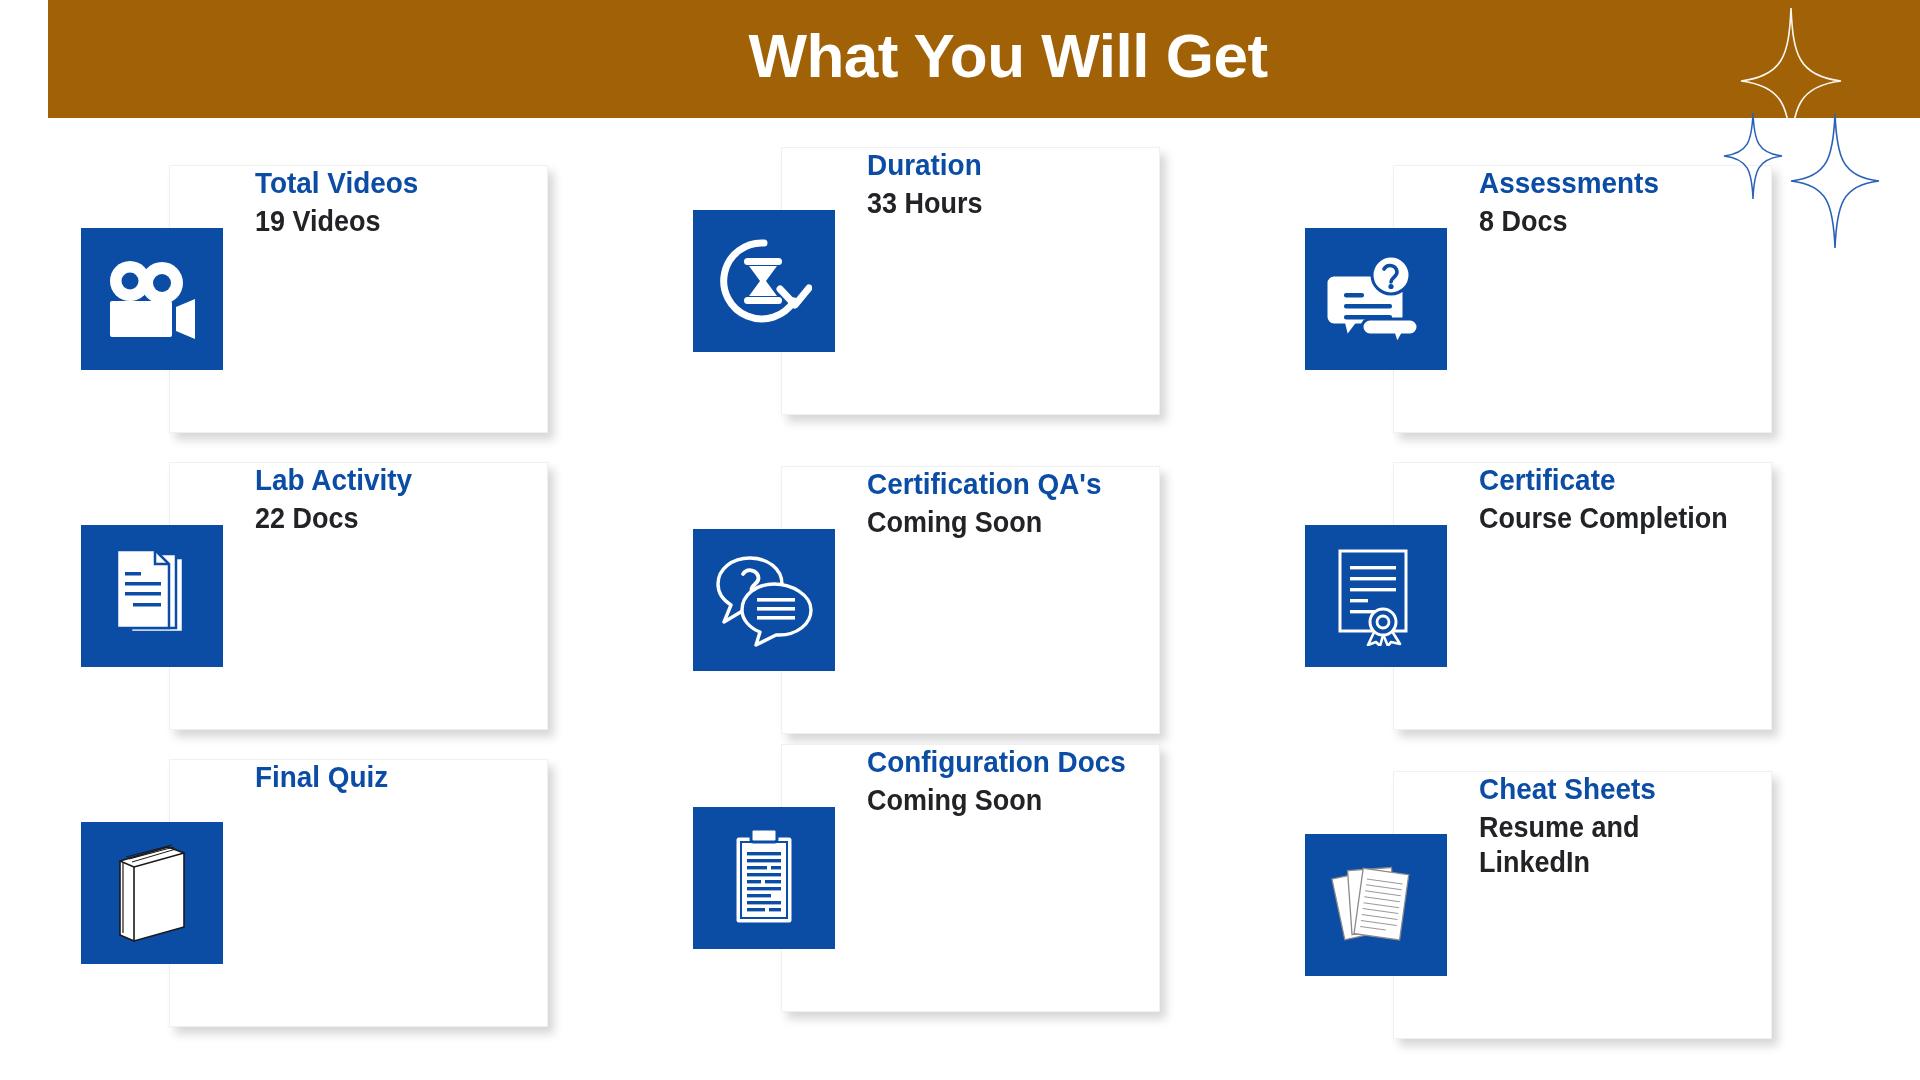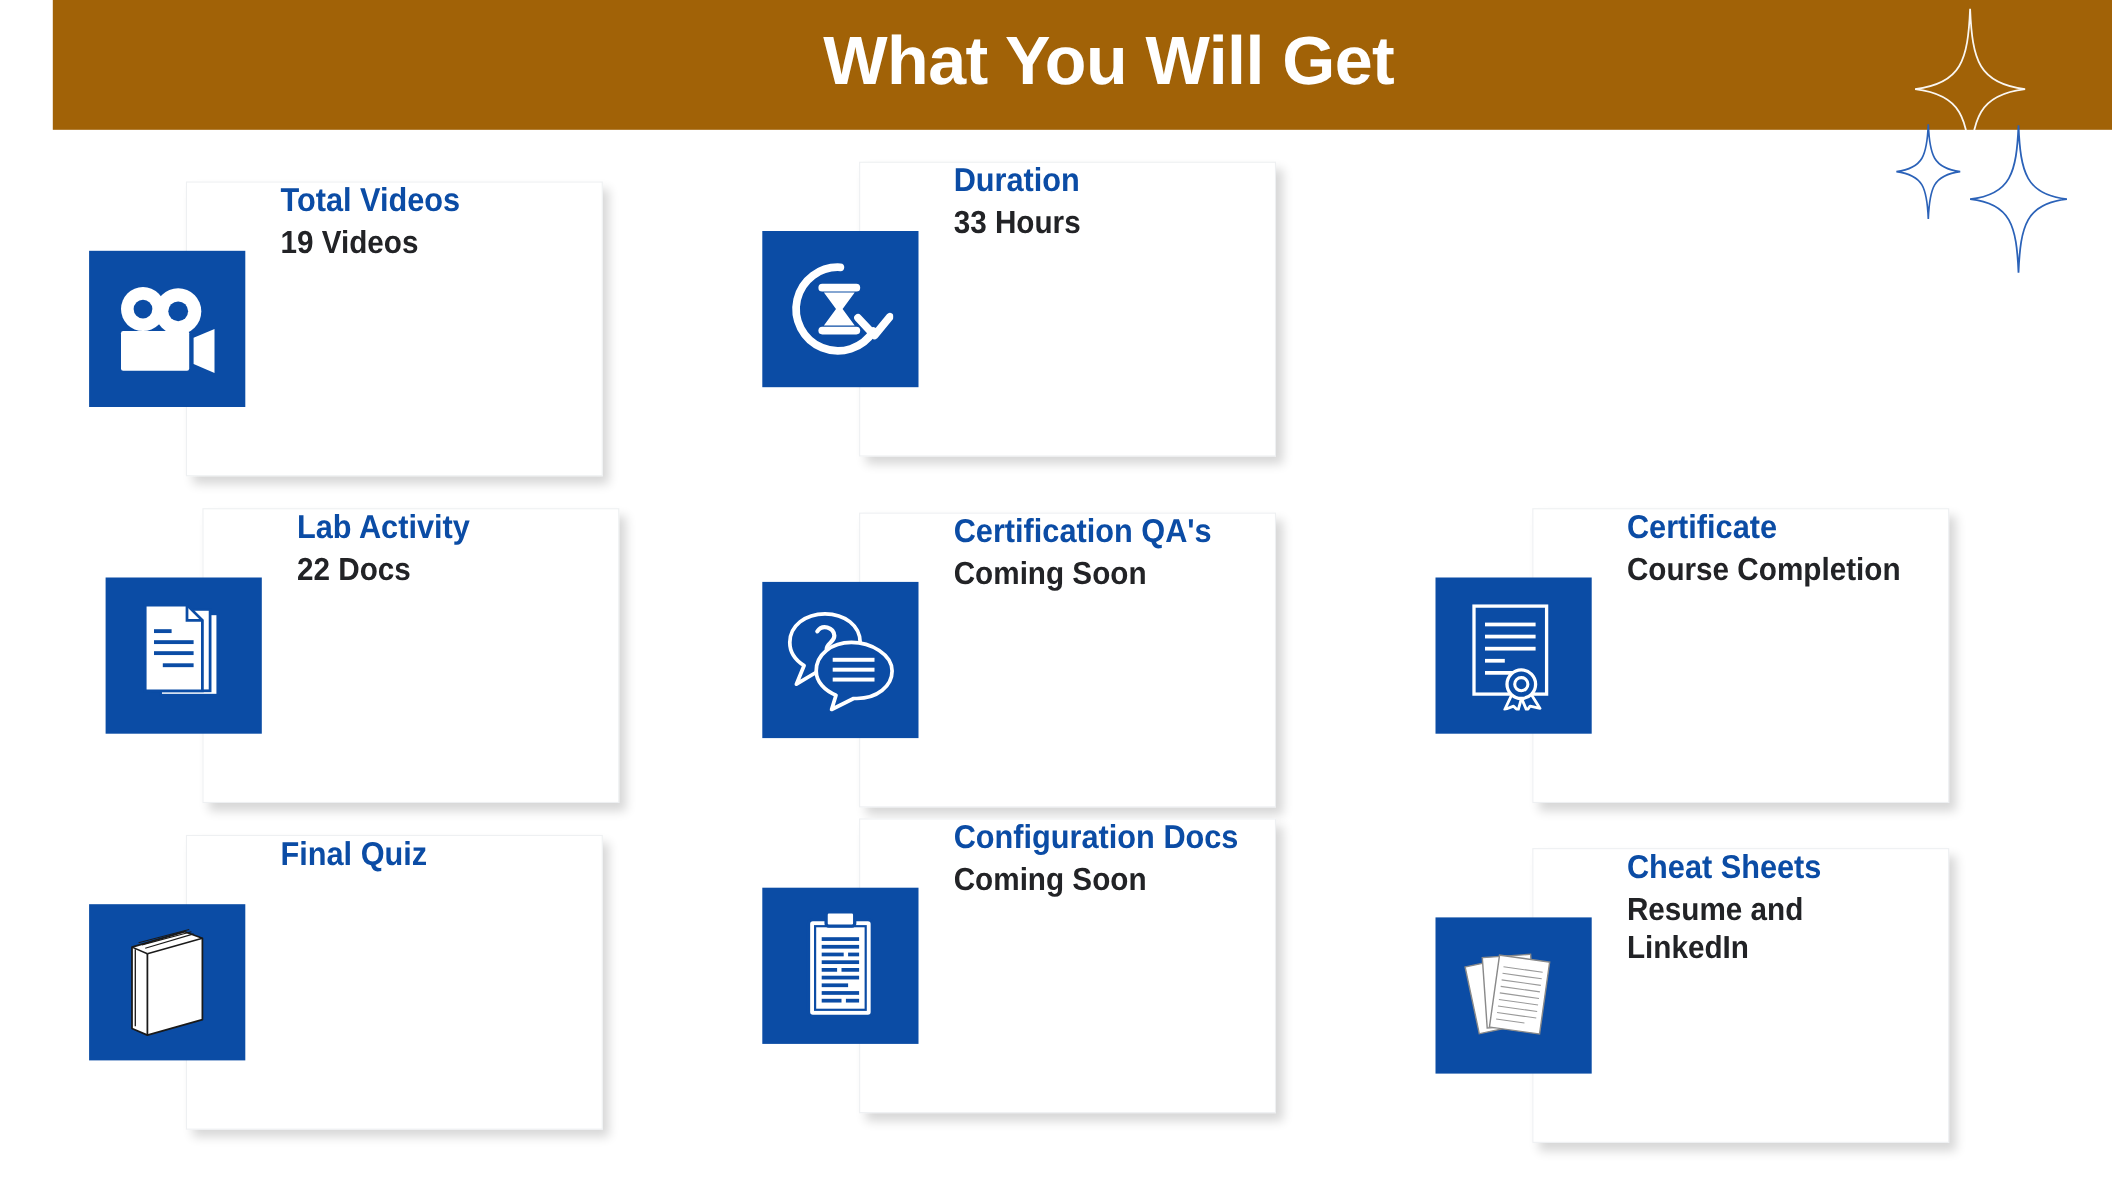--- a/index.html
+++ b/index.html
@@ -180,22 +180,41 @@
         <rect x="28" y="64" width="38" height="7" rx="3.5" fill="#ffffff"></rect>
         <path d="M33 33 L61 33 L50 48 L61 63 L33 63 L44 48 Z" fill="#ffffff"></path>
       </svg>
     </div>
     <div class="card-text">
       <div class="card-title">Duration</div>
       <div class="card-sub">33 Hours</div>
     </div>
   </div>
 
-
-  <div class="card-wrap" style="left:88px; top:344px;text-decoration:underline;">
+  <div class="card-wrap" style="left:1297px; top:47px;">
+    <div class="card"></div>
+    <div class="icon-box">
+      <svg width="100" height="92" viewBox="0 0 100 92" fill="none">
+        <path d="M8 22 h62 a8 8 0 0 1 8 8 v34 a8 8 0 0 1 -8 8 h-40 l-9 12 -3 -12 h-10 a8 8 0 0 1 -8 -8 v-34 a8 8 0 0 1 8 -8 z" fill="#ffffff" stroke="#0B4CA5" stroke-width="3"></path>
+        <rect x="18" y="40" width="20" height="4.5" rx="2" fill="#0B4CA5"></rect>
+        <rect x="18" y="51" width="48" height="4.5" rx="2" fill="#0B4CA5"></rect>
+        <rect x="18" y="62" width="48" height="4.5" rx="2" fill="#0B4CA5"></rect>
+        <path d="M44 66 h40 a8 8 0 0 1 8 8 a8 8 0 0 1 -8 8 h-8 l-5 9 -3 -9 h-24 a8 8 0 0 1 -8 -8 a8 8 0 0 1 8 -8 z" fill="#ffffff" stroke="#0B4CA5" stroke-width="3"></path>
+        <circle cx="65" cy="22" r="19" fill="#ffffff" stroke="#0B4CA5" stroke-width="3"></circle>
+        <path d="M58 16 a7 7 0 0 1 13 3 c0 5 -6 5.5 -6 10" stroke="#0B4CA5" stroke-width="3.6" fill="none" stroke-linecap="round"></path>
+        <circle cx="65" cy="33.5" r="2.6" fill="#0B4CA5"></circle>
+      </svg>
+    </div>
+    <div class="card-text">
+      <div class="card-title">Assessments</div>
+      <div class="card-sub">8 Docs</div>
+    </div>
+  </div>
+
+  <div class="card-wrap" style="left:73px; top:344px;text-decoration:underline;">
     <div class="card"></div>
     <div class="icon-box">
       <svg width="86" height="100" viewBox="0 0 86 100" fill="none">
         <rect x="22" y="12" width="52" height="74" fill="#ffffff" stroke="#0B4CA5" stroke-width="2.5"></rect>
         <rect x="15" y="8" width="52" height="74" fill="#ffffff" stroke="#0B4CA5" stroke-width="2.5"></rect>
         <path d="M8 4 h38 l14 14 v64 h-52 z" fill="#ffffff" stroke="#0B4CA5" stroke-width="2.5"></path>
         <path d="M46 4 v14 h14" fill="none" stroke="#0B4CA5" stroke-width="2.5"></path>
         <rect x="16" y="26" width="16" height="3.5" fill="#0B4CA5"></rect>
         <rect x="16" y="36" width="36" height="3.5" fill="#0B4CA5"></rect>
         <rect x="16" y="46" width="36" height="3.5" fill="#0B4CA5"></rect>

